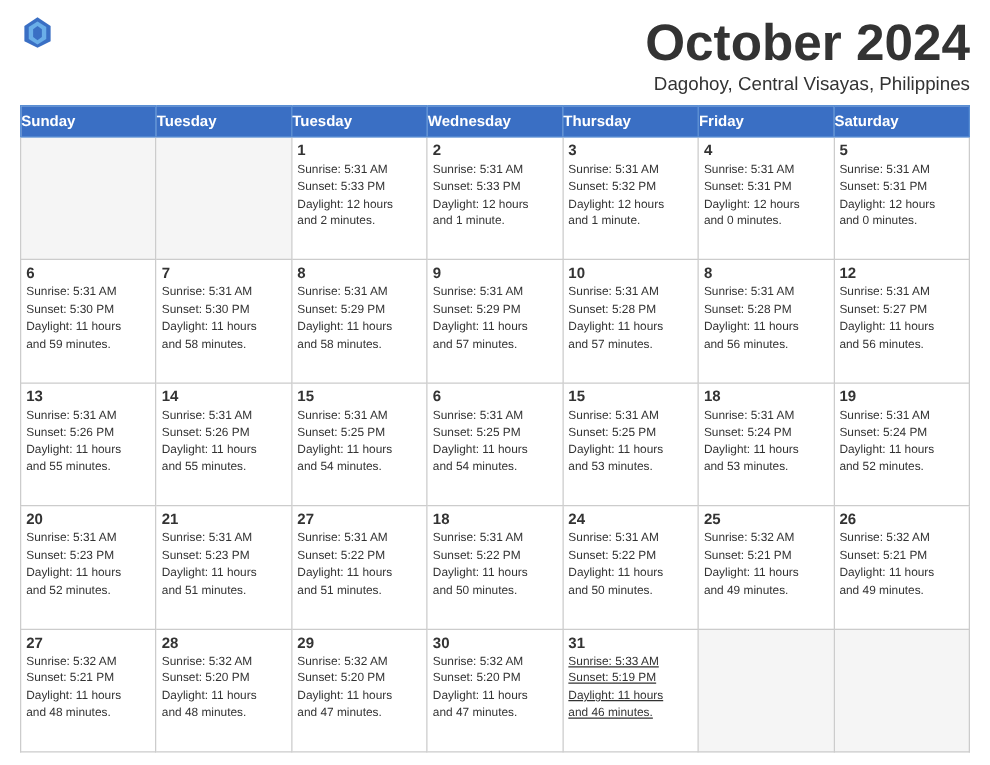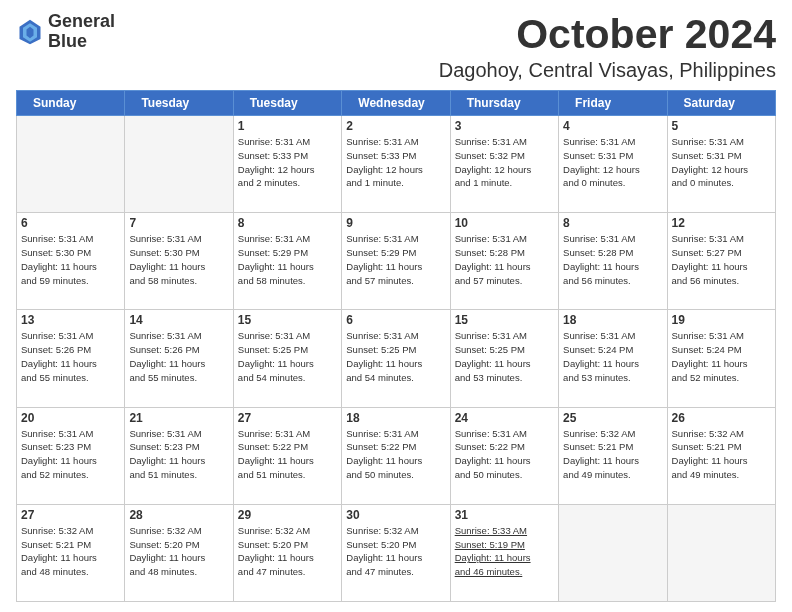--- a/index.html
+++ b/index.html
@@ -41,34 +41,34 @@
     .title-block {
       text-align: right;
     }
     .month-title {
       font-size: 41px;
       font-weight: bold;
       color: #333;
       line-height: 1.1;
     }
     .location {
-      font-size: 20px;
+      font-size: 15px;
       color: #333;
       margin-top: 2px;
     }
     .calendar {
       flex: 1;
       border-collapse: collapse;
       width: 100%;
       font-size: 10px;
     }
     .calendar th {
       background: #3a6fc4;
       color: #fff;
-      padding: 5px 16px;
+      padding: 5px 0;
       text-align: left;
       font-size: 12px;
       font-weight: bold;
       border: 1px solid #5a8fd4;
     }
     .calendar td {
       border: 1px solid #ccc;
       vertical-align: top;
       padding: 3px 4px;
       width: calc(100% / 7);
@@ -96,24 +96,20 @@
 <body>
 
 <div class="page">
   <div class="header">
     <div class="logo">
       <svg class="logo-icon" viewBox="0 0 32 32">
         <polygon points="16,2 28,10 28,24 16,30 4,24 4,10" fill="#3a6fc4"></polygon>
         <polygon points="16,6 24,11 24,22 16,27 8,22 8,11" fill="#6aaee8"></polygon>
         <polygon points="16,10 20,13 20,20 16,23 12,20 12,13" fill="#3a6fc4"></polygon>
       </svg>
-      <div class="logo-text">
-        <div>General</div>
-        <div>Blue</div>
-      </div>
     </div>
     <div class="title-block">
       <div class="month-title">October 2024</div>
       <div class="location">Dagohoy, Central Visayas, Philippines</div>
     </div>
   </div>
 
   <table class="calendar" id="cal-table">
     <thead id="cal-head">
         <tr>

